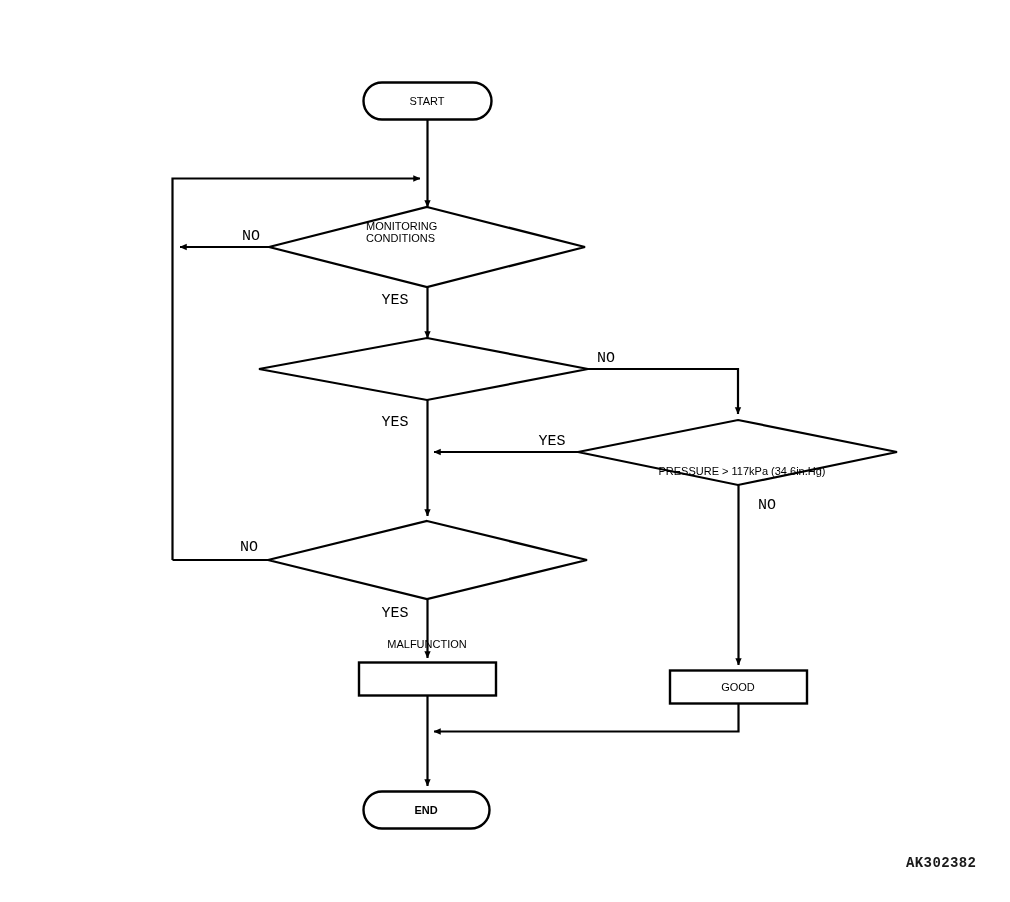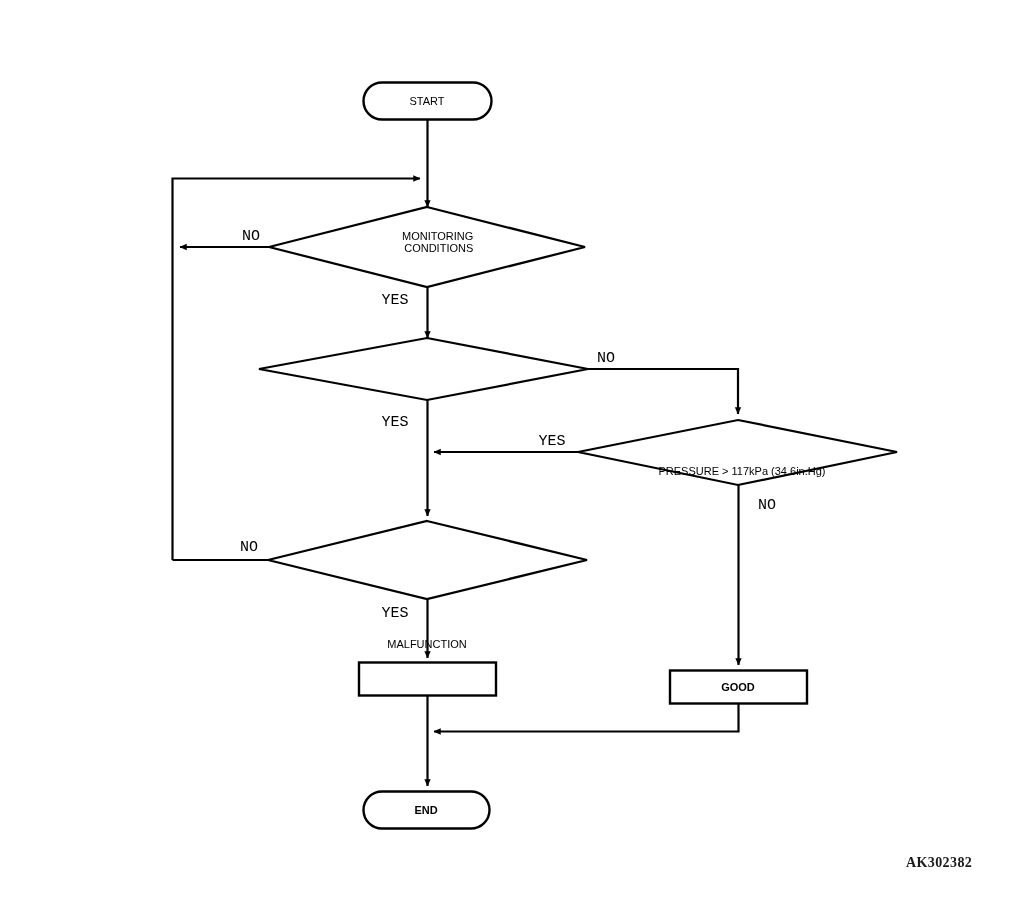--- a/index.html
+++ b/index.html
@@ -37,21 +37,21 @@
   }
   .edge-label {
     position: absolute;
     font-family: Liberation Mono, monospace;
     font-size: 15px;
     color: #000000;
     white-space: nowrap;
   }
   .watermark {
     position: absolute;
-    font-family: Liberation Serif, serif;
+    font-family: Liberation Mono, monospace;
     font-size: 14px;
     font-weight: bold;
     color: #1a1a1a;
     letter-spacing: 0.4px;
     white-space: nowrap;
   }
   .ctr {
     transform: translate(-50%, -50%);
   }
 </style>
@@ -104,32 +104,32 @@
     <path d="M 427.5 599 L 427.5 658" fill="none" stroke="#000000" stroke-width="2.2" marker-end="url(#arrow)"></path>
 
     <path d="M 427.5 695.5 L 427.5 786" fill="none" stroke="#000000" stroke-width="2.2" marker-end="url(#arrow)"></path>
 
     <path d="M 738.5 703.5 L 738.5 731.5 L 434 731.5" fill="none" stroke="#000000" stroke-width="2.2" marker-end="url(#arrow)"></path>
 
   </svg>
 
   <div class="node-label ctr" style="left:427px; top:101px;">START</div>
 
-  <div class="node-label" style="left:366px; top:230px; text-align:right;margin-left:36px;">
+  <div class="node-label" style="left:366px; top:220px; text-align:left;">
     <div>MONITORING</div>
     <div>CONDITIONS</div>
   </div>
 
 
   <div class="node-label ctr" style="left:742px; top:471px;">PRESSURE &gt; 117kPa (34.6in.Hg)</div>
 
 
   <div class="node-label ctr" style="left:427px; top:644px;">MALFUNCTION</div>
 
-  <div class="node-label ctr" style="left:738px; top:687px;font-weight:bold;">GOOD</div>
+  <div class="node-label ctr" style="left:738px; top:687px;">GOOD</div>
 
   <div class="node-label ctr" style="left:426px; top:810px;font-weight:bold;">END</div>
 
   <div class="edge-label ctr" style="left:251px; top:236px;">NO</div>
 
   <div class="edge-label ctr" style="left:395px; top:300px;">YES</div>
 
   <div class="edge-label ctr" style="left:606px; top:358px;">NO</div>
 
   <div class="edge-label ctr" style="left:395px; top:422px;">YES</div>

